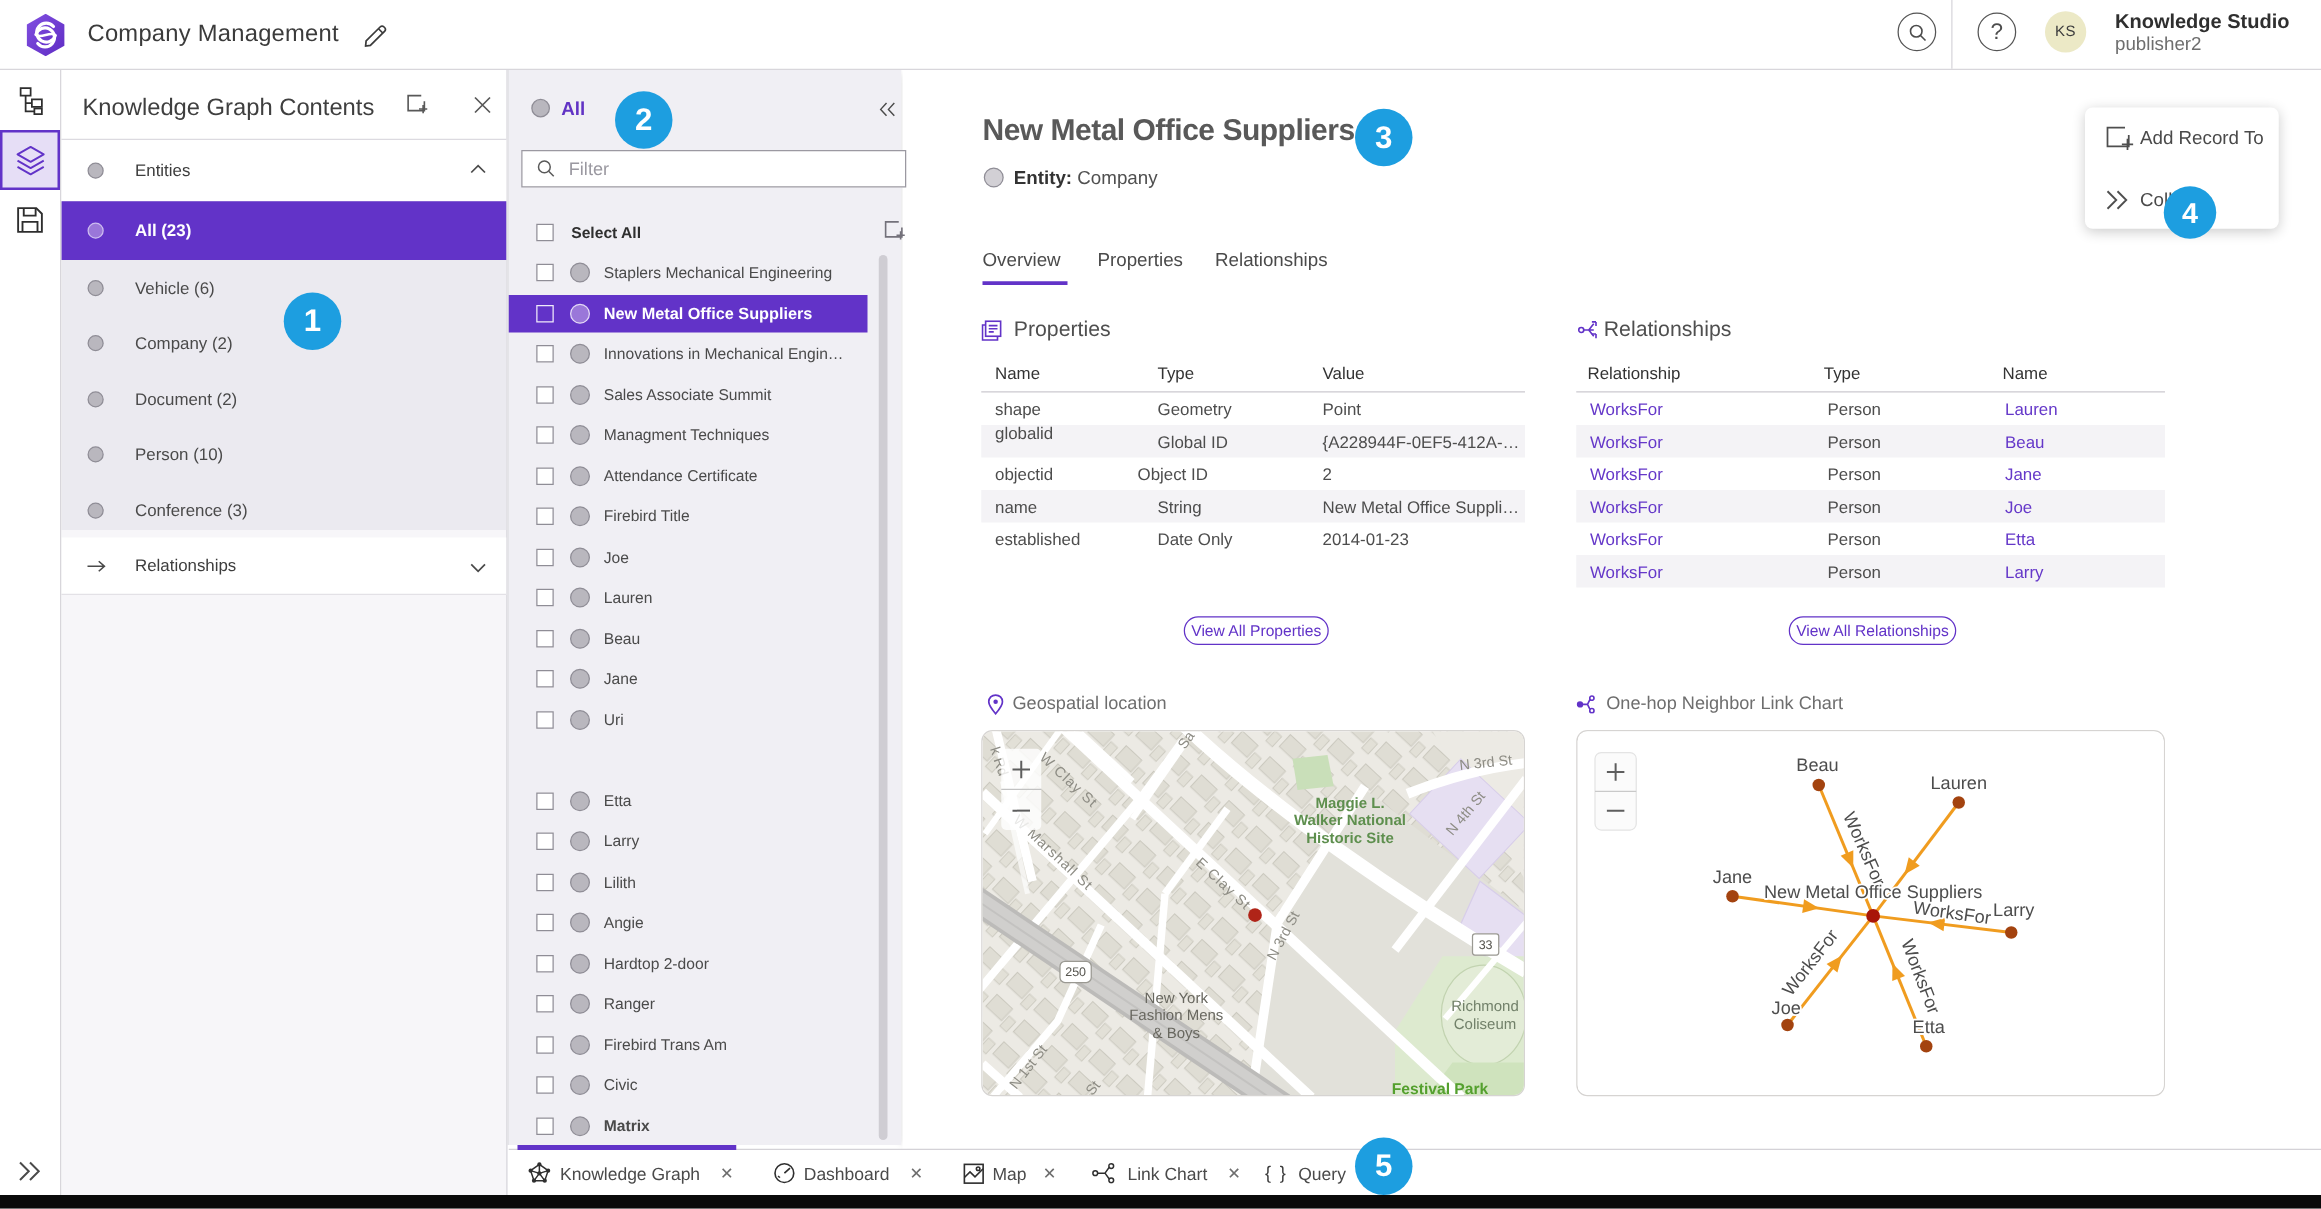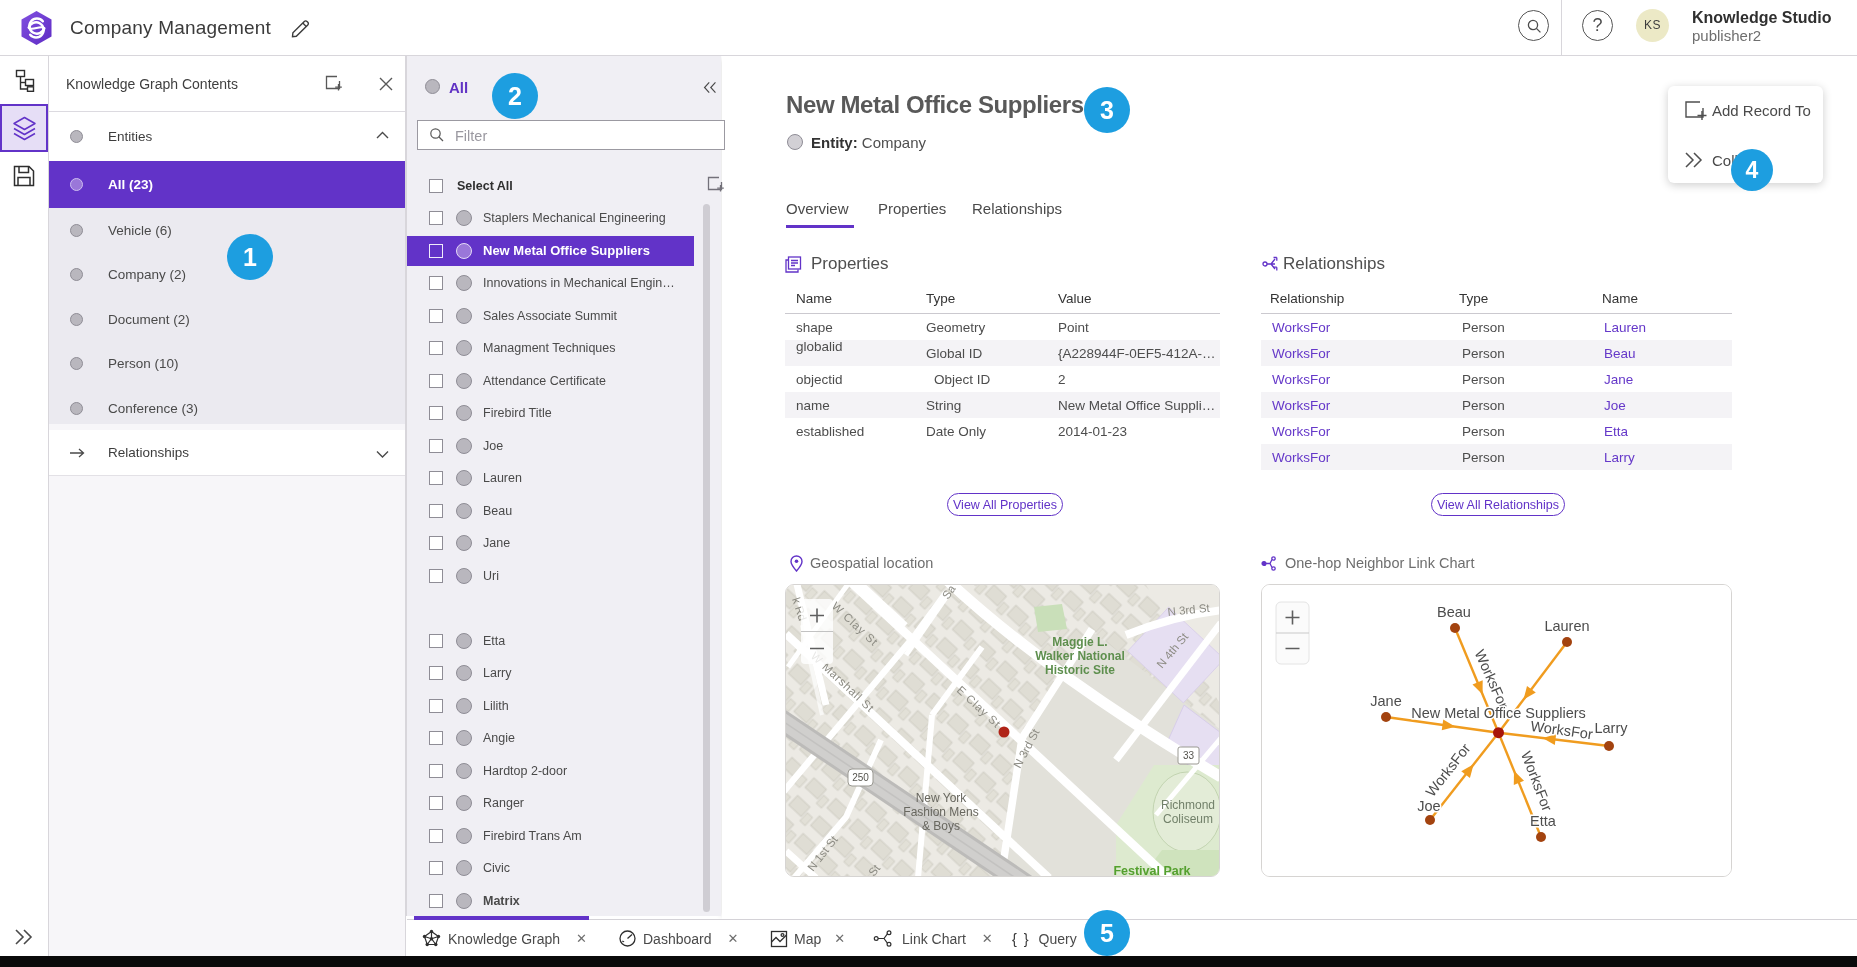--- a/index.html
+++ b/index.html
@@ -15,21 +15,21 @@
   #avatar { position:absolute; width:33px; height:33px; border-radius:50%; background:#ece9c6;
     top:9px; left:1636px; text-align:center; line-height:33px; font-size:12px; color:#3d3d3d; letter-spacing:.5px;}
   
   #sidebar { position:absolute; left:0; top:56px; width:49px; height:900px; background:#fff;
     border-right:1px solid #d8d6db; z-index:15; }
   #selsq { position:absolute; left:0px; top:48px; width:48px; height:48px; background:#e6def6; border:2px solid #6233c8; }
   
   #kgc { position:absolute; left:49px; top:56px; width:357px; height:900px; background:#f7f6f9; z-index:14;
      border-right:1px solid #d8d6db;}
   #kgc-head { position:absolute; left:0; top:0; width:100%; height:56px; background:#fff; border-bottom:1px solid #dcdae0; }
-  #kgc-title { position:absolute; left:17px; top:20px; font-size:14px; color:#3f3f3f; }
+  #kgc-title { position:absolute; left:17px; top:20px; font-size:19px; color:#3f3f3f; }
   .kgcrow { position:absolute; left:0; width:356px; display:flex; align-items:center; }
   .gcirc { width:13px; height:13px; border-radius:50%; background:#b9b7be; border:1px solid #8f8d96; flex:none; }
   
   #panel2 { position:absolute; left:407px; top:56px; width:314px; height:860px; background:#f0eff4; z-index:13; }
   #p2divider { position:absolute; left:406px; top:56px; width:1px; height:860px; background:#d8d6db; z-index:13;}
   .lrow { position:absolute; left:0px; width:287px; height:30px; display:flex; align-items:center; }
   .cbx { width:14px; height:14px; border:1px solid #8f8d96; background:#fff; margin-left:22px; flex:none;}
   .lcirc { width:16px; height:16px; border-radius:50%; background:#b9b7be; border:1px solid #8f8d96; margin-left:13px; flex:none;}
   .ltxt { margin-left:11px; font-size:12.5px; color:#4a4a4a; white-space:nowrap; }
   
@@ -339,21 +339,21 @@
   <div class="abs" style="left:63px;top:257px;width:435px;height:1px;background:#cbc9cf;"></div>
   <div class="stripe" style="left:63px;top:284px;width:435px;"></div>
   <div class="stripe" style="left:63px;top:336px;width:435px;"></div>
   <div class="tbl-cell" style="left:74px;top:264px;">shape</div>
       <div class="tbl-cell" style="left:204px;top:264px;">Geometry</div>
       <div class="tbl-cell" style="left:336px;top:264px;">Point</div>
   <div class="tbl-cell" style="left:74px;top:283px;">globalid</div>
       <div class="tbl-cell" style="left:204px;top:290px;">Global ID</div>
       <div class="tbl-cell" style="left:336px;top:290px;">{A228944F-0EF5-412A-…</div>
   <div class="tbl-cell" style="left:74px;top:316px;">objectid</div>
-      <div class="tbl-cell" style="left:212px;top:316px;">Object ID</div>
+      <div class="tbl-cell" style="left:188px;top:316px;">Object ID</div>
       <div class="tbl-cell" style="left:336px;top:316px;">2</div>
   <div class="tbl-cell" style="left:74px;top:342px;">name</div>
       <div class="tbl-cell" style="left:204px;top:342px;">String</div>
       <div class="tbl-cell" style="left:336px;top:342px;">New Metal Office Suppli…</div>
   <div class="tbl-cell" style="left:74px;top:368px;">established</div>
       <div class="tbl-cell" style="left:204px;top:368px;">Date Only</div>
       <div class="tbl-cell" style="left:336px;top:368px;">2014-01-23</div>
   <div class="viewbtn" style="left:225px;top:437px;width:116px;">View All Properties</div>
 
   <svg class="abs" style="left:540px;top:200px" width="16" height="16" viewBox="0 0 16 16">

